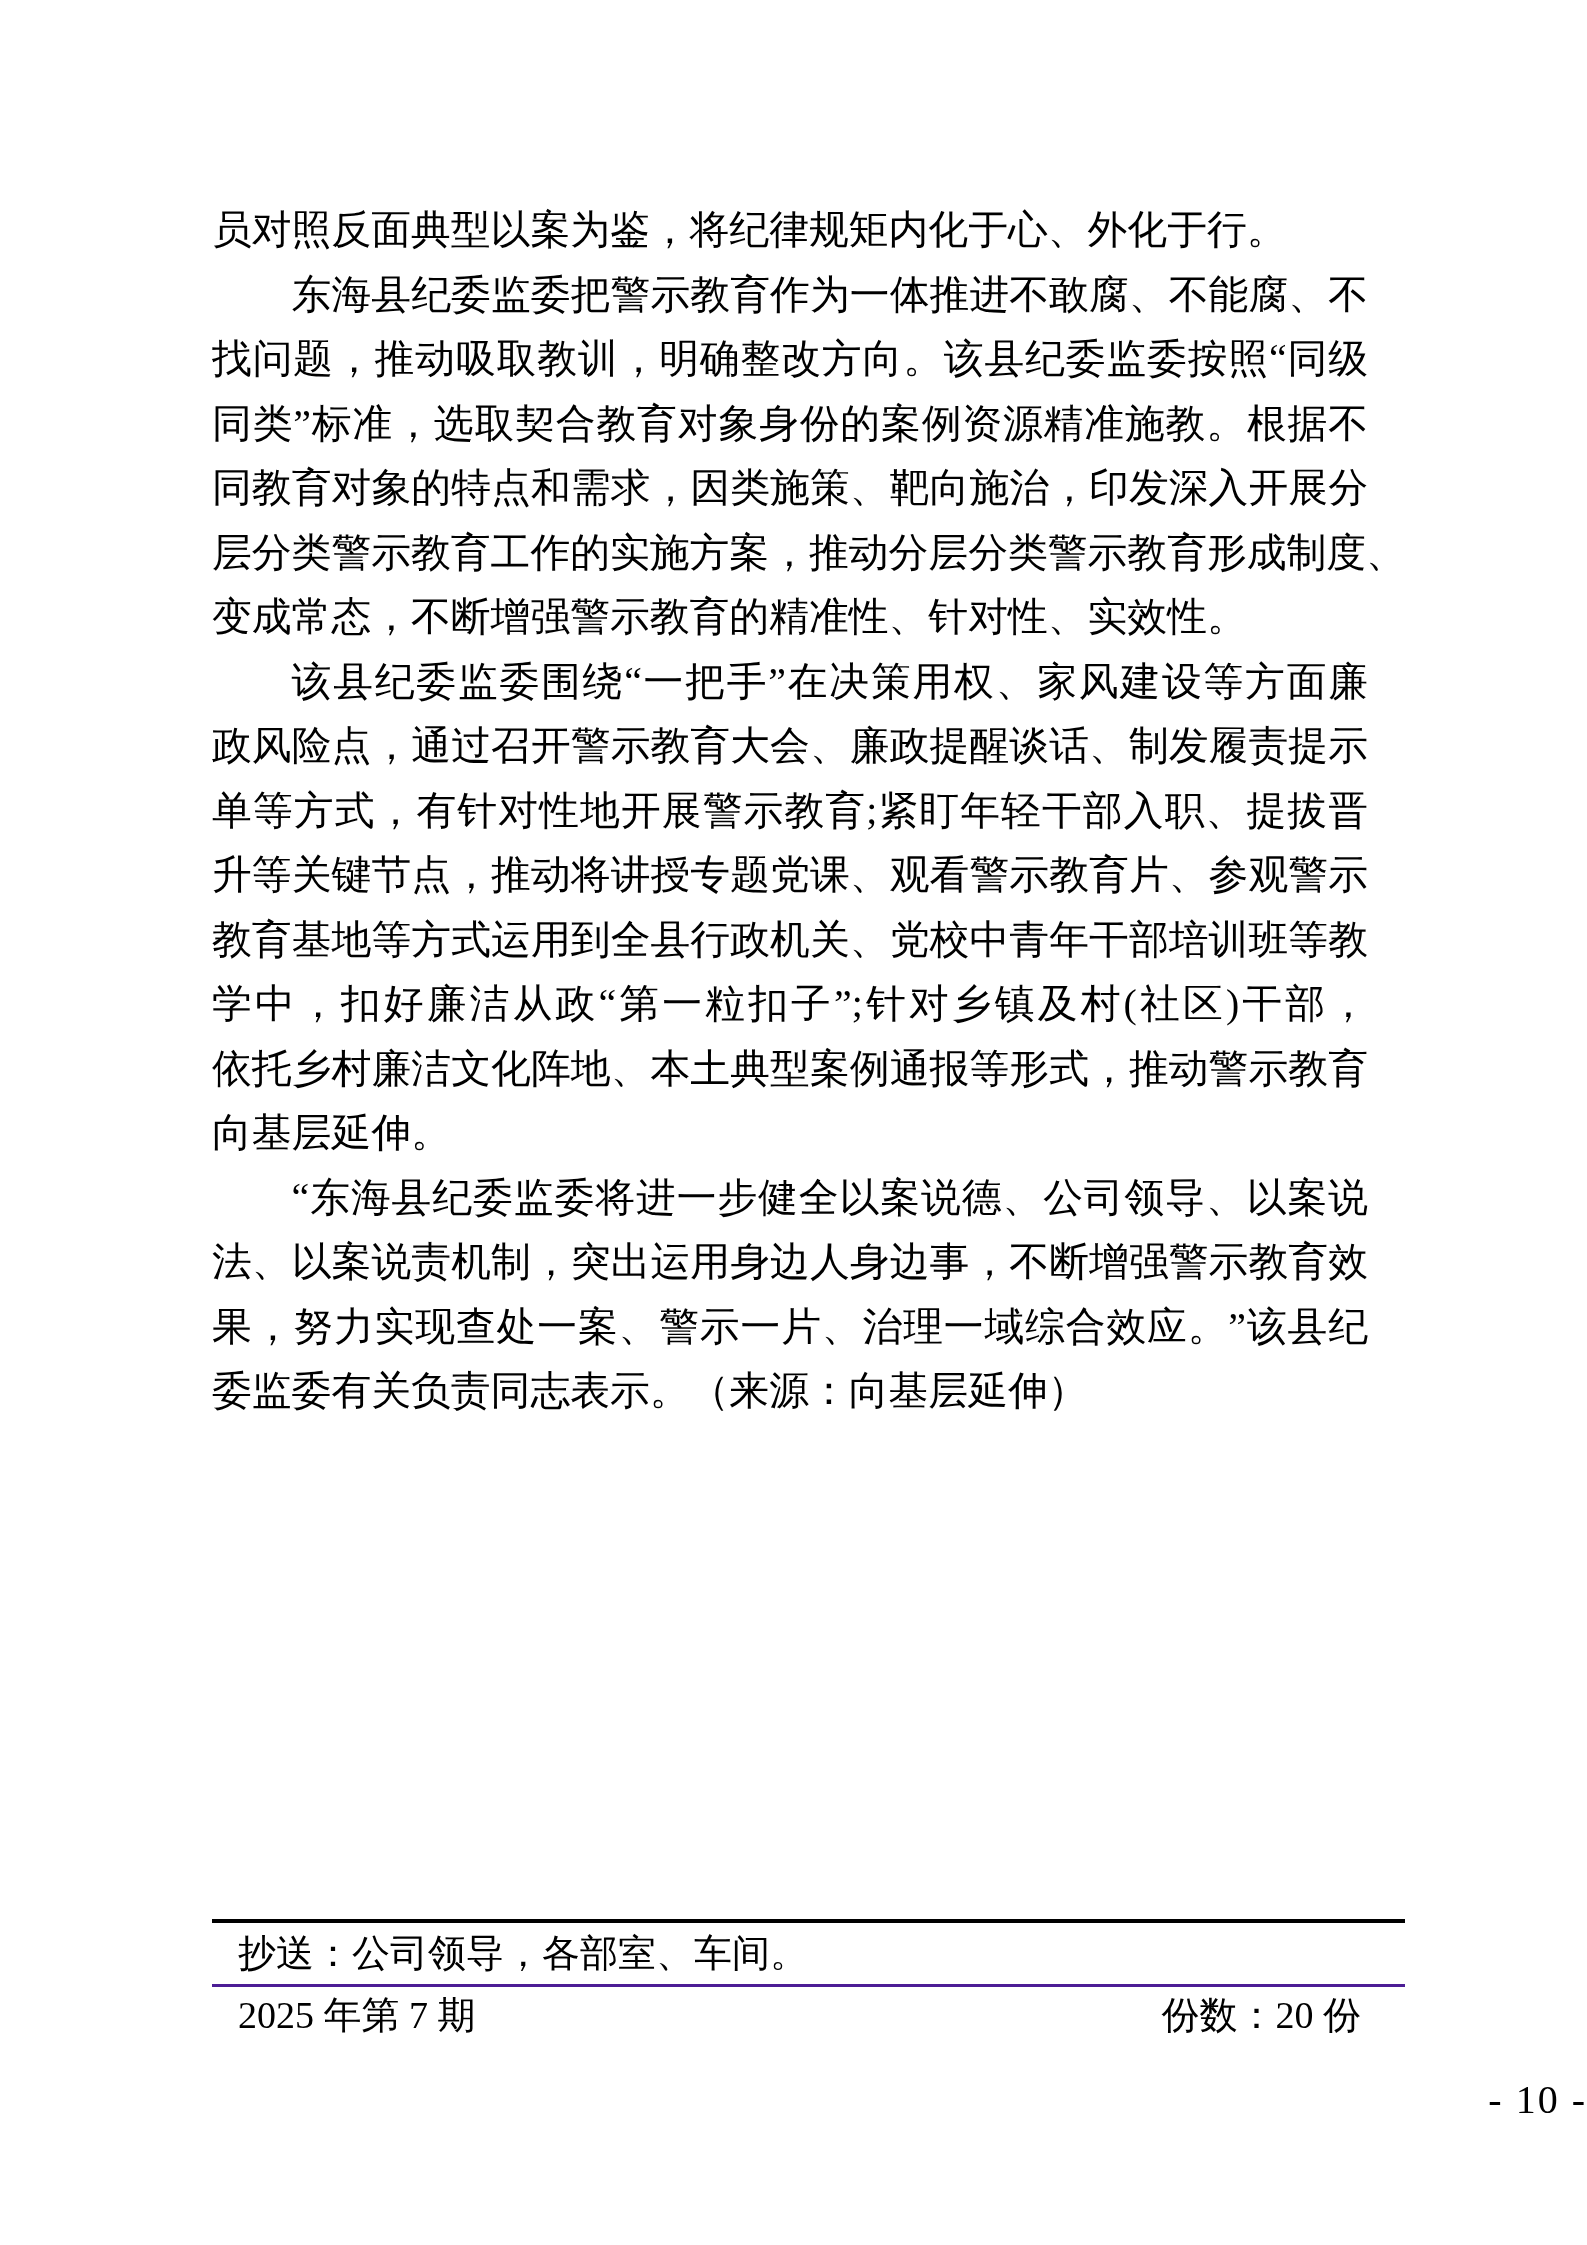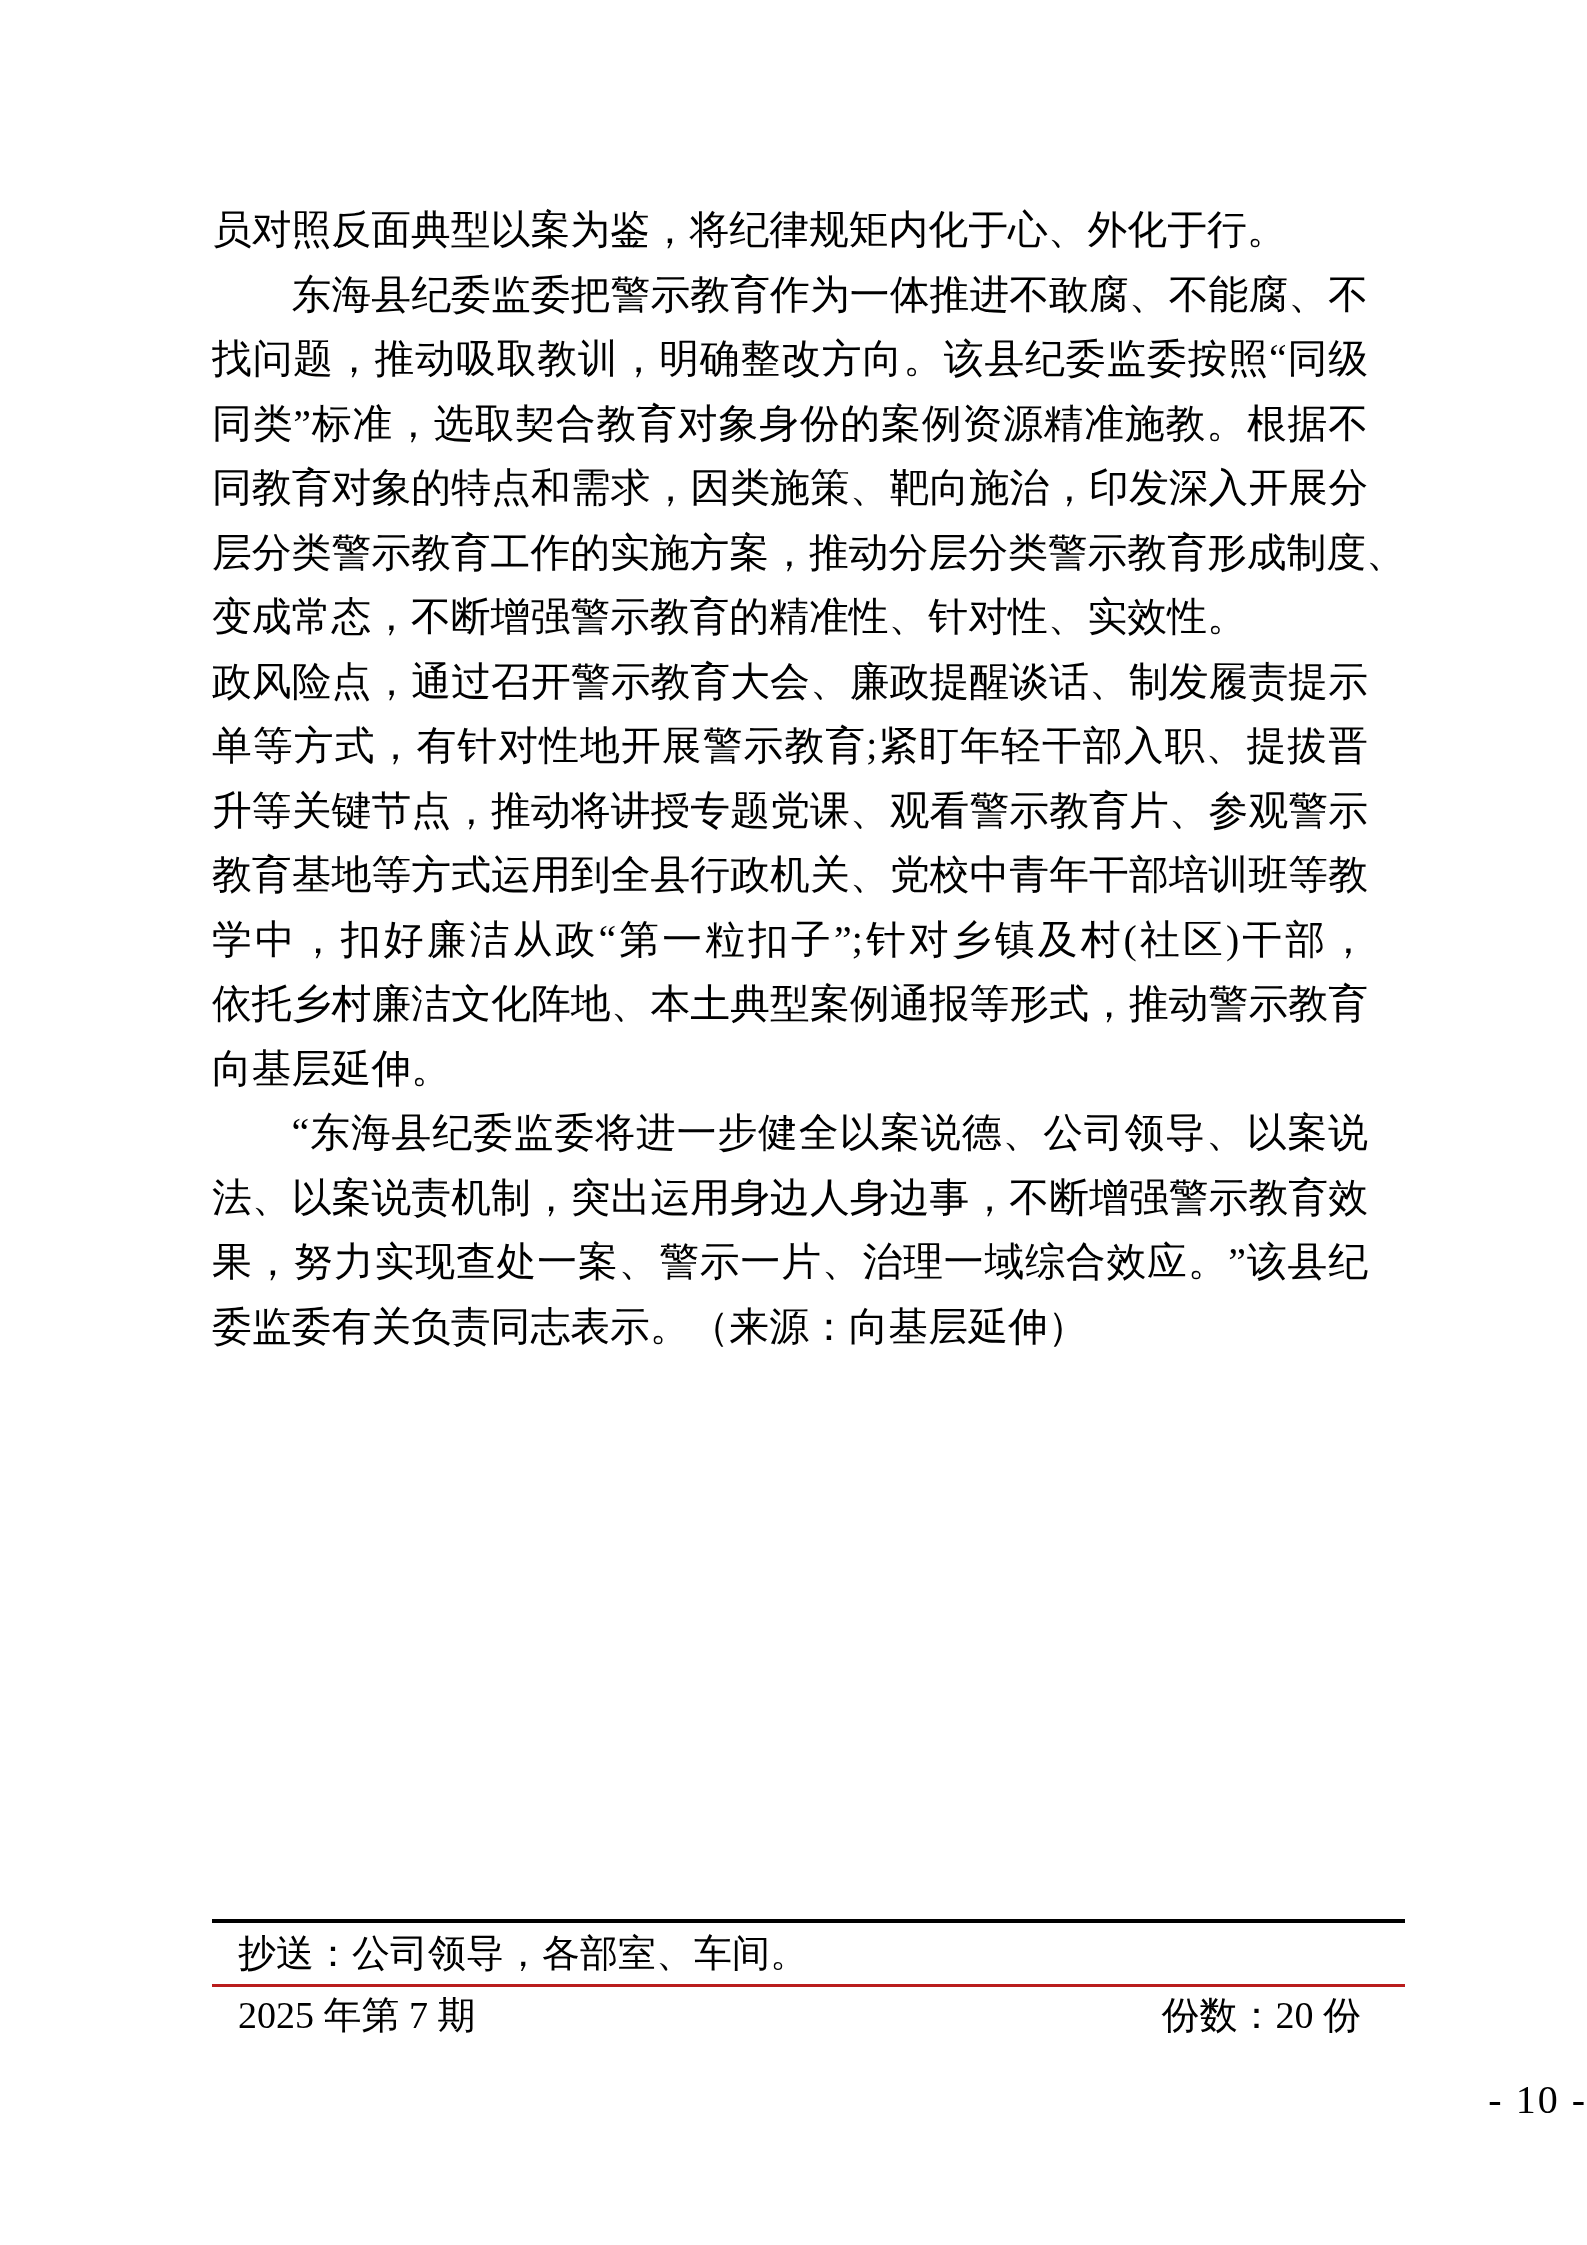--- a/index.html
+++ b/index.html
@@ -37,21 +37,21 @@
     text-indent: 79.6px;
   }
   .cc-box {
     position: absolute;
     left: 212px;
     top: 1919px;
     width: 1193px;
     height: 68px;
     box-sizing: border-box;
     border-top: 4px solid #000000;
-    border-bottom: 3px solid #b91c1c;
+    border-bottom: 3px solid #4c1d95;
     line-height: 61px;
     padding-left: 26px;
     font-size: 38px;
     white-space: nowrap;
   }
   .issue-row {
     position: absolute;
     left: 212px;
     top: 1992px;
     width: 1193px;
@@ -82,20 +82,21 @@
 <div class="page">
 
   <div class="doc-body">
     <div class="line">员对照反面典型以案为鉴，将纪律规矩内化于心、外化于行。</div>
     <div class="line fill indent">东海县纪委监委把警示教育作为一体推进不敢腐、不能腐、不</div>
     <div class="line fill">找问题，推动吸取教训，明确整改方向。该县纪委监委按照“同级</div>
     <div class="line fill">同类”标准，选取契合教育对象身份的案例资源精准施教。根据不</div>
     <div class="line fill">同教育对象的特点和需求，因类施策、靶向施治，印发深入开展分</div>
     <div class="line fill">层分类警示教育工作的实施方案，推动分层分类警示教育形成制度、</div>
     <div class="line">变成常态，不断增强警示教育的精准性、针对性、实效性。</div>
+    <div class="line fill indent">该县纪委监委围绕“一把手”在决策用权、家风建设等方面廉</div>
     <div class="line fill">政风险点，通过召开警示教育大会、廉政提醒谈话、制发履责提示</div>
     <div class="line fill">单等方式，有针对性地开展警示教育;紧盯年轻干部入职、提拔晋</div>
     <div class="line fill">升等关键节点，推动将讲授专题党课、观看警示教育片、参观警示</div>
     <div class="line fill">教育基地等方式运用到全县行政机关、党校中青年干部培训班等教</div>
     <div class="line fill">学中，扣好廉洁从政“第一粒扣子”;针对乡镇及村(社区)干部，</div>
     <div class="line fill">依托乡村廉洁文化阵地、本土典型案例通报等形式，推动警示教育</div>
     <div class="line">向基层延伸。</div>
     <div class="line fill indent">“东海县纪委监委将进一步健全以案说德、公司领导、以案说</div>
     <div class="line fill">法、以案说责机制，突出运用身边人身边事，不断增强警示教育效</div>
     <div class="line fill">果，努力实现查处一案、警示一片、治理一域综合效应。”该县纪</div>

